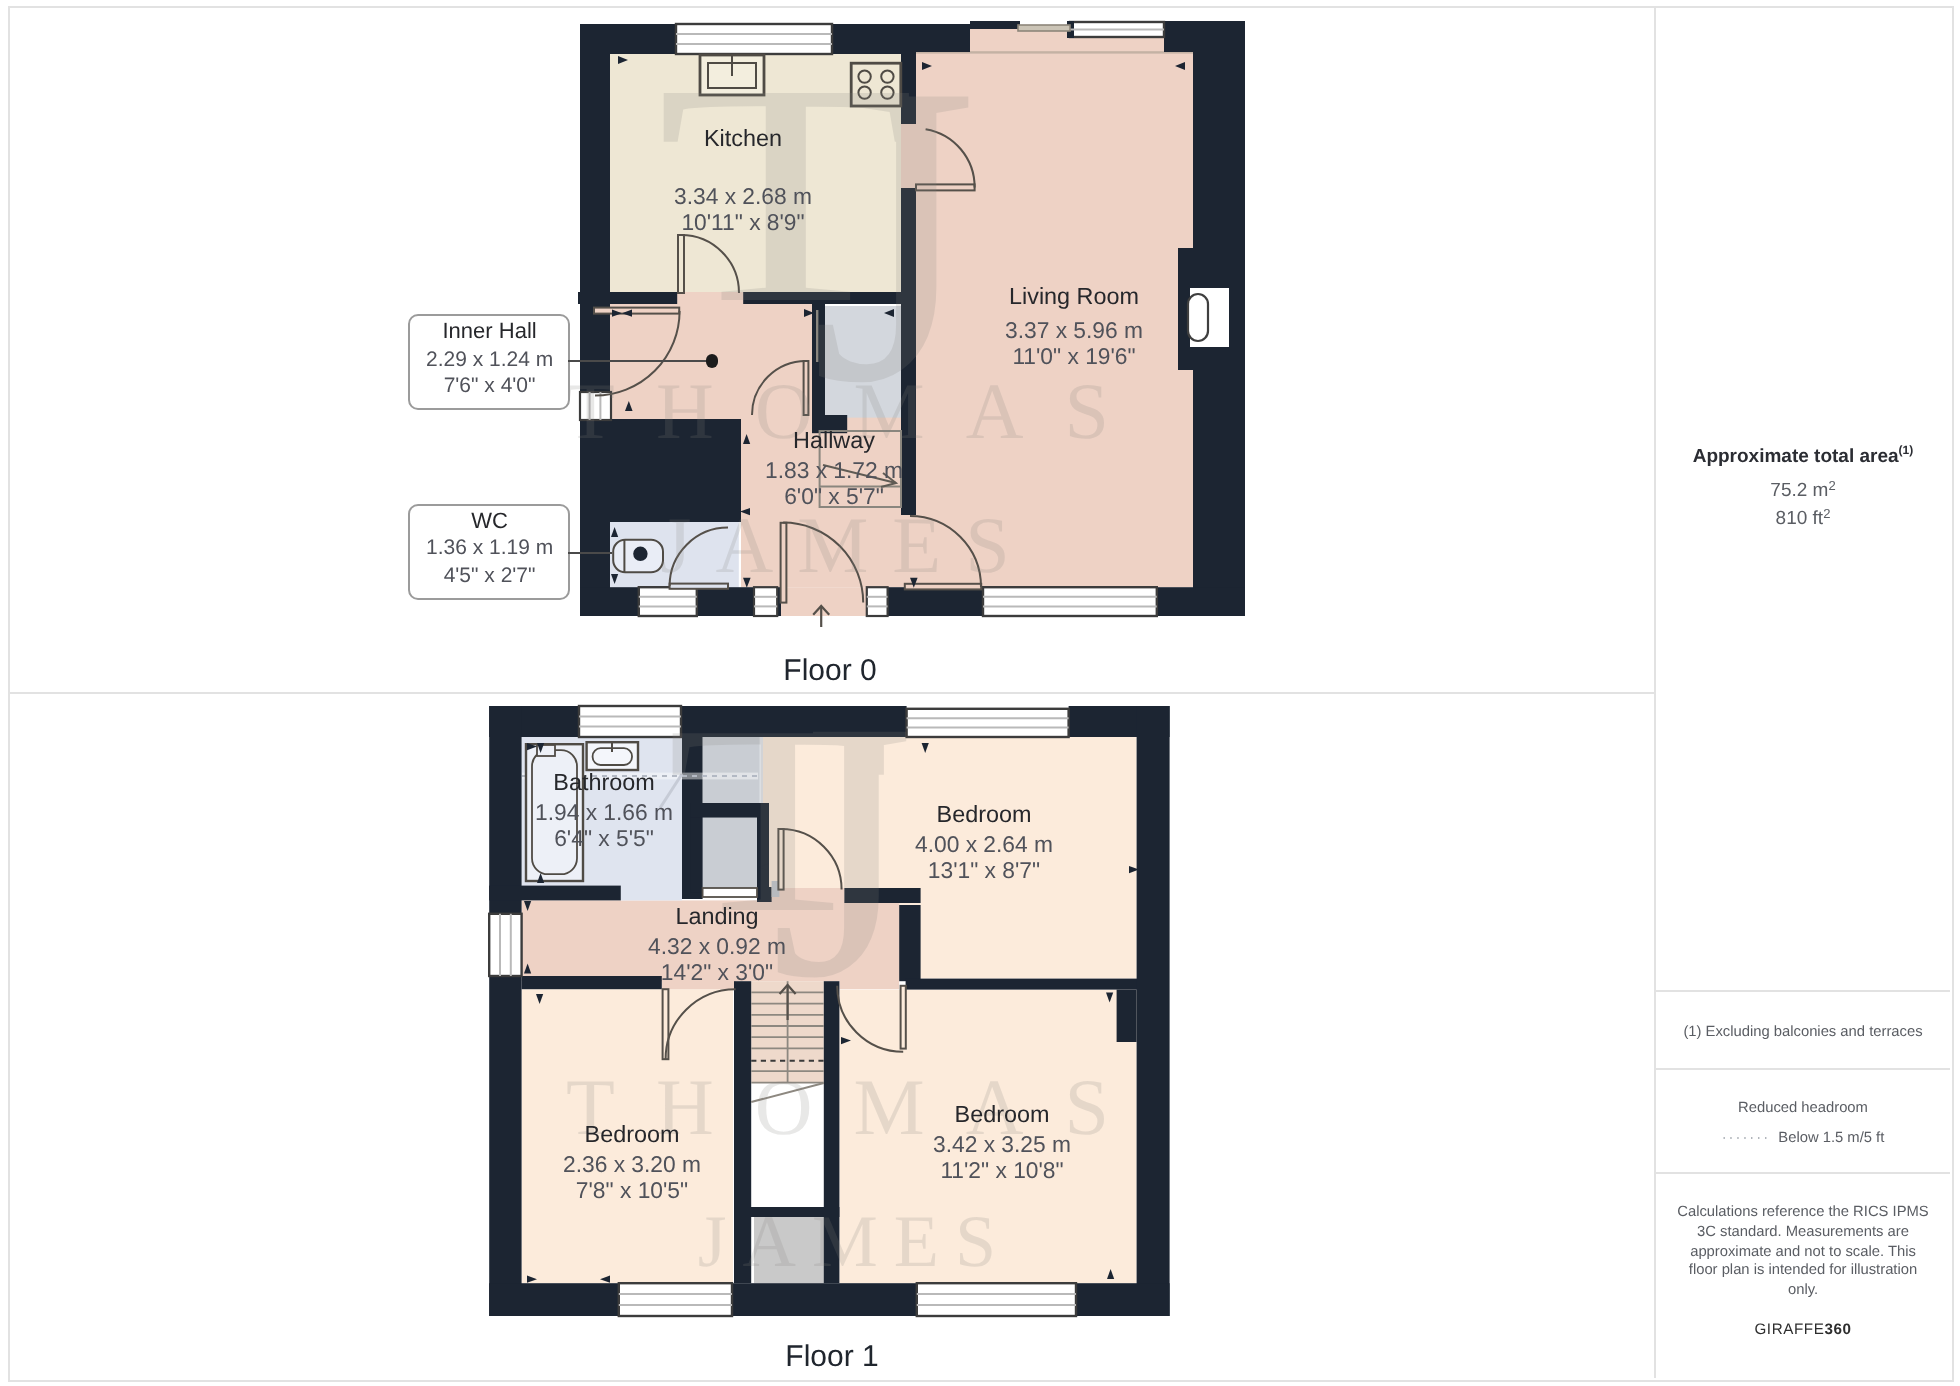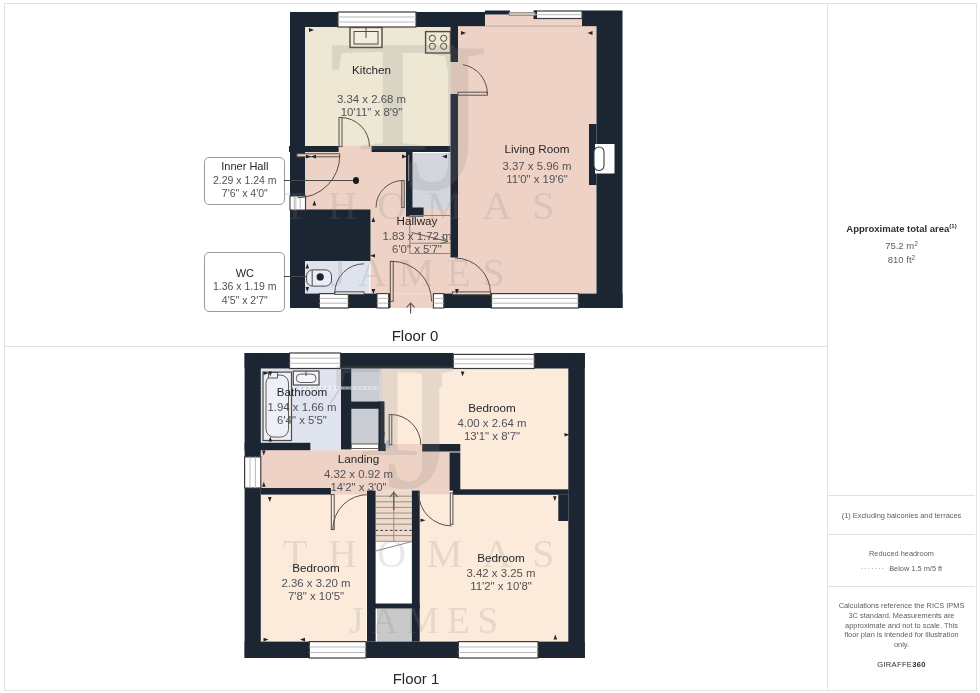--- a/index.html
+++ b/index.html
@@ -450,21 +450,21 @@
 <div class="lbl" style="left:204.3px;top:157px;width:79px;height:44px;background:#fff;border:1px solid #9b9b9b;border-radius:5px;padding-top:2px">
 <div class="rn" style="font-size:11px">Inner Hall</div>
 <div class="rd" style="font-size:10.5px">2.29 x 1.24 m</div>
 <div class="rd" style="font-size:10.5px">7'6" x 4'0"</div>
 </div>
 
 <div class="abs" style="left:284px;top:180px;width:69px;height:1px;background:#4a4a4a"></div>
 
 <div class="abs" style="left:352.5px;top:177px;width:6.5px;height:6.5px;border-radius:50%;background:#1c1c1c"></div>
 
-<div class="lbl" style="left:204.3px;top:251.7px;width:79px;height:44px;background:#fff;border:1px solid #9b9b9b;border-radius:5px;padding-top:14px">
+<div class="lbl" style="left:204.3px;top:251.7px;width:79px;height:44px;background:#fff;border:1px solid #9b9b9b;border-radius:5px;padding-top:2px">
 <div class="rn" style="font-size:11px">WC</div>
 <div class="rd" style="font-size:10.5px">1.36 x 1.19 m</div>
 <div class="rd" style="font-size:10.5px">4'5" x 2'7"</div>
 </div>
 
 <div class="abs" style="left:284px;top:276px;width:22px;height:1px;background:#4a4a4a"></div>
 
 <div class="lbl" style="left:232px;top:385px;width:140px">
 <div class="rn">Bathroom</div>
 <div class="rd" style="margin-top:2px">1.94 x 1.66 m</div>

